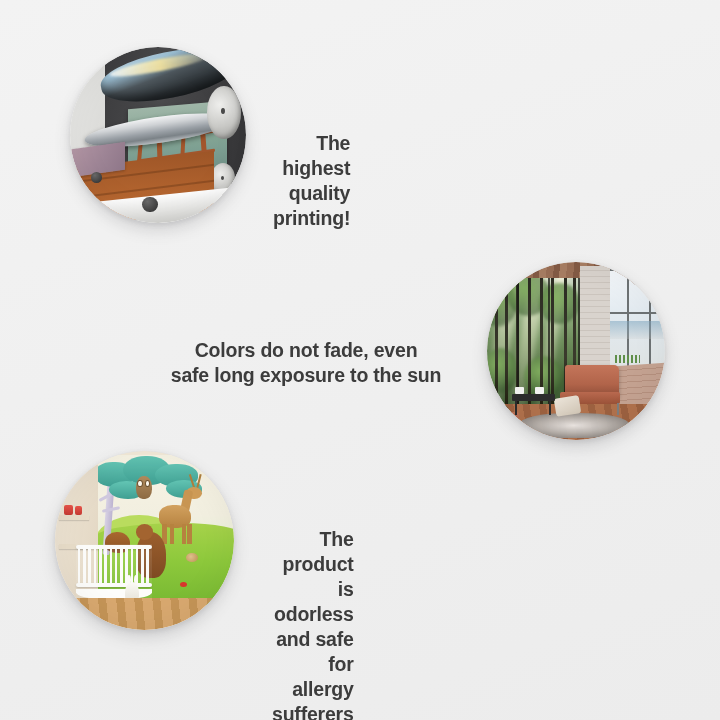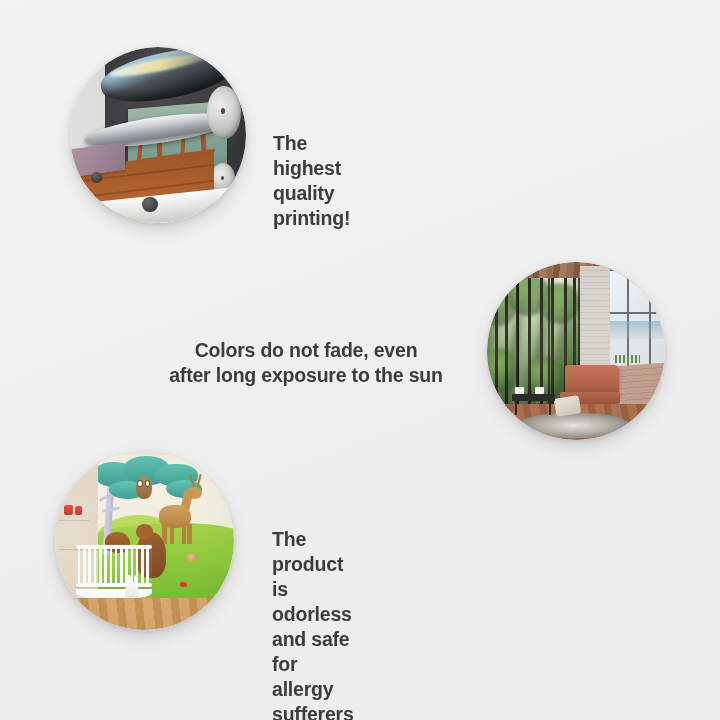--- a/index.html
+++ b/index.html
@@ -40,20 +40,21 @@
     overflow: hidden;
   }
 
   .caption {
     position: absolute;
     color: #3c3c3c;
     font-weight: bold;
     letter-spacing: -0.2px;
     line-height: 1.28;
     white-space: pre-line;
+    text-align: right;
   }
 
   
   #feature-printing .circle-wrap { left: 70px;  top: 47px;  width: 176px; height: 176px; }
   #feature-printing .caption     { left: 273px; top: 131px; font-size: 19.5px; }
 
   #feature-fade .circle-wrap     { left: 487px; top: 262px; width: 178px; height: 178px; }
   #feature-fade .caption         { left: 151px; top: 338px; font-size: 19.5px; text-align: center; width: 310px; }
 
   #feature-odorless .circle-wrap { left: 55px;  top: 451px; width: 179px; height: 179px; }
@@ -474,21 +475,21 @@
           <div class="table-leg" style="left:16%; top:77%;"></div>
           <div class="table-leg" style="left:35%; top:77%;"></div>
           <div class="cup" style="left:16%; top:70%;"></div>
           <div class="cup" style="left:27%; top:70%;"></div>
         </div>
         <div class="vignette"></div>
       </div>
     </div>
 
     <div class="caption">Colors do not fade, even
-after long exposure to the sun</div>
+safe long exposure to the sun</div>
   </div>
 
   <div class="feature" id="feature-odorless">
 
     <div class="circle-wrap">
       <div class="circle-inner">
         <div class="nursery">
           <div class="sky"></div>
           <div class="hill"></div>
           <div class="grass"></div>

